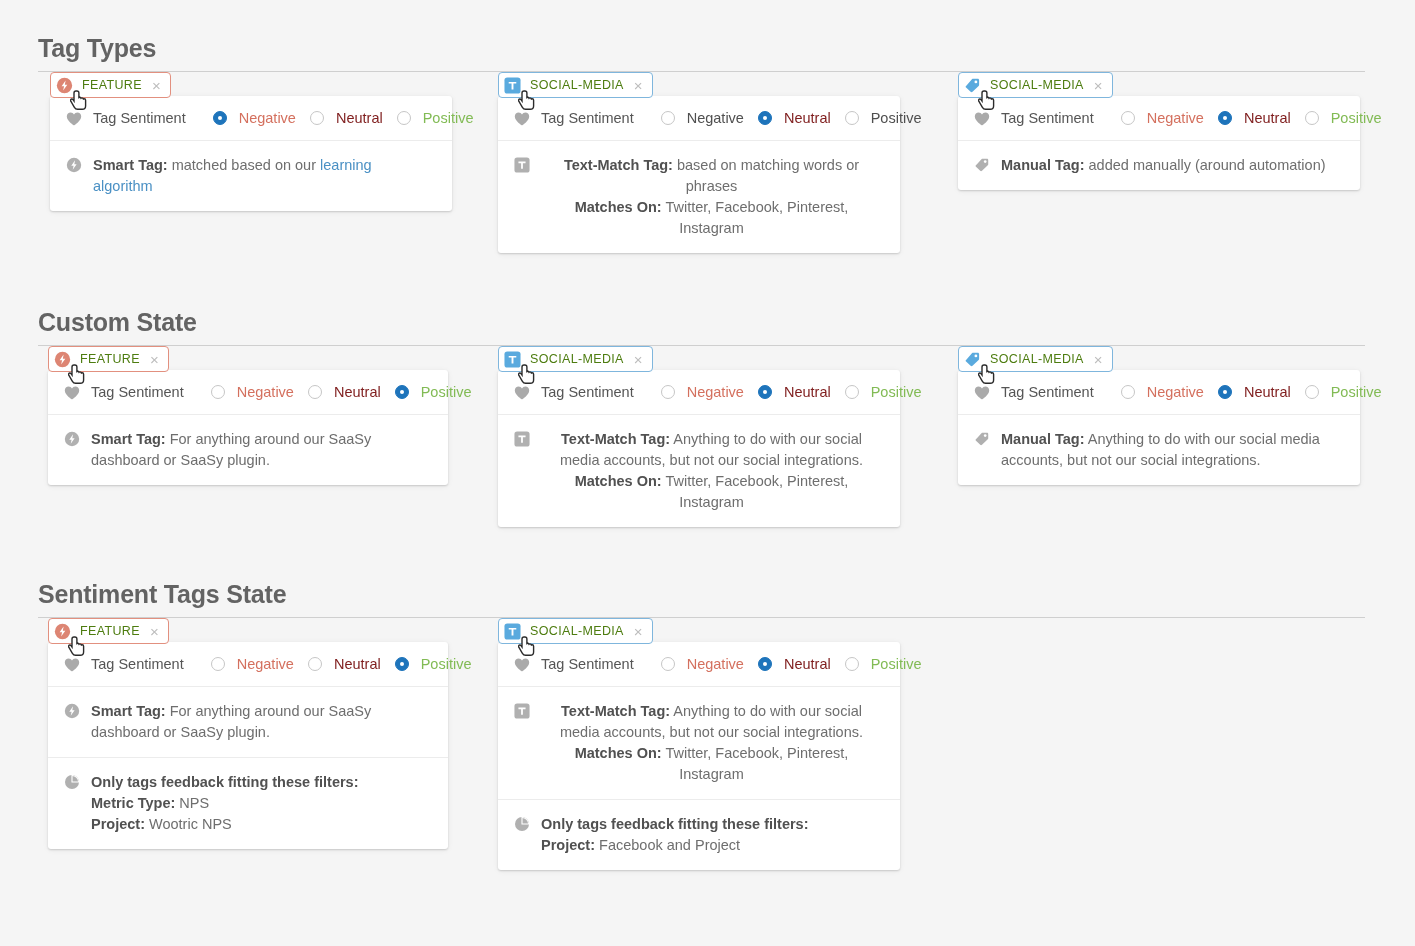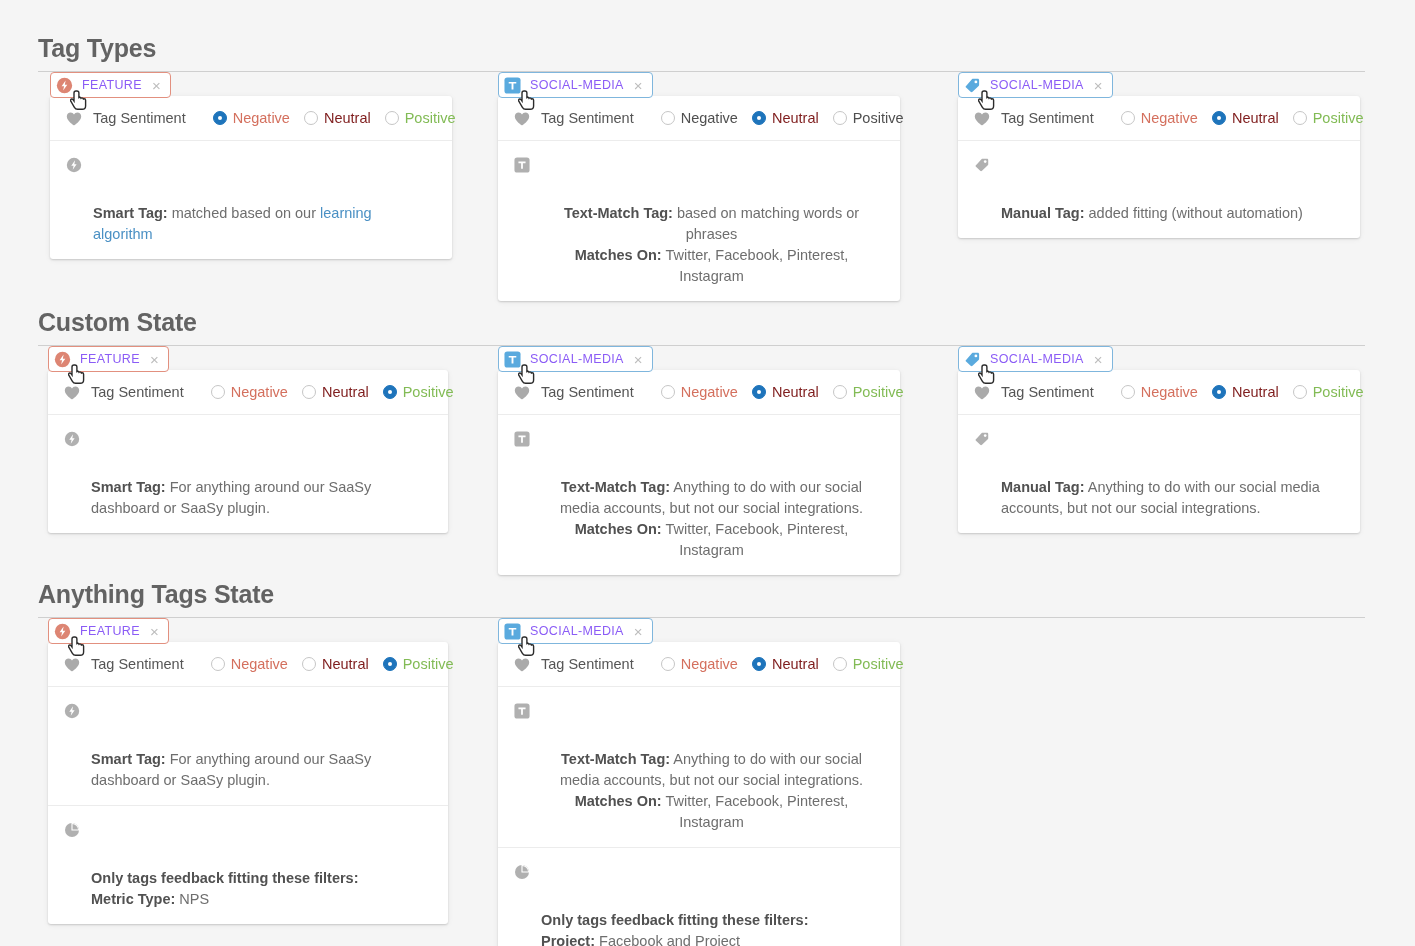--- a/index.html
+++ b/index.html
@@ -46,21 +46,21 @@
     border-radius: 4px;
     border: 1px solid #d7d7d7;
     position: relative;
     z-index: 3;
     white-space: nowrap;
   }
   .pill.red   { border-color: #e2907f; }
   .pill.blue  { border-color: #7fb6dd; }
   .pill-label {
     font-size: 12.5px;
-    color: #8b5cf6;
+    color: #4d7c0f;
     letter-spacing: 0.35px;
     text-align: right;
   }
   .pill-close {
     font-size: 15px;
     color: #bdbdbd;
     line-height: 1;
     margin-left: 1px;
     font-family: "Liberation Sans", sans-serif;
   }
@@ -107,21 +107,21 @@
   
   .sent-row { align-items: center; padding-top: 13px; padding-bottom: 13px; }
   .sent-label {
     font-size: 14.5px;
     font-weight: normal;
     color: #555555;
     margin-right: 16px;
     white-space: nowrap;
   }
   .radios { display: flex; align-items: center; gap: 14px; }
-  .radio { display: flex; align-items: center; gap: 6px; white-space: nowrap; }
+  .radio { display: flex; align-items: center; gap: 12px; white-space: nowrap; }
   .dot {
     width: 14px; height: 14px; border-radius: 50%;
     border: 1px solid #c6c6c6; background: #fff;
     flex: 0 0 14px; position: relative;
   }
   .dot.on {
     background: #1e74bb; border-color: #1e74bb;
   }
   .dot.on:after {
     content: "";
@@ -131,21 +131,21 @@
     border-radius: 50%;
     background: #ffffff;
   }
   .rtext { font-size: 14.5px; }
   .rtext.neg  { color: #d4705e; }
   .rtext.neu  { color: #7f1d1d; }
   .rtext.pos  { color: #82bb55; }
   .rtext.plain { color: #4f4f4f; }
 
   
-  .body-text { font-size: 14.5px; line-height: 21px; color: #6e6e6e; margin-top: 48px; }
+  .body-text { font-size: 14.5px; line-height: 21px; color: #6e6e6e; }
   .body-text b { color: #515151; font-weight: bold; }
   .body-text .link { color: #4a90c4; }
   .sub-line { display: block; text-align: center; }
   .indent { padding-left: 0; }
 
   
   .filt-line { display: block; }
 </style>
 </head>
 <body>
@@ -304,21 +304,21 @@
             </div>
           </div>
           <div class="card-row">
             <span class="row-icon">
               <svg viewBox="0 0 18 18" width="16" height="16">
                   <path d="M2.2 9.4 L8.4 2.4 C8.8 2 9.2 1.9 9.7 1.9 L14.6 1.9 C15.4 1.9 16 2.5 16 3.3 L16 8.1 C16 8.6 15.9 9 15.5 9.4 L9 15.6 C8.4 16.2 7.5 16.2 7 15.6 L2.2 11 C1.6 10.5 1.6 9.9 2.2 9.4 Z" fill="#b0b0b0"></path>
                   <circle cx="12.6" cy="5.2" r="1.5" fill="#ffffff"></circle>
                 </svg>
             </span>
             <div class="body-text">
-              <b>Manual Tag:</b><span> added fitting (without automation)</span>
+              <b>Manual Tag:</b><span> added manually (around automation)</span>
             </div>
           </div>
         </div>
       </div>
 
     </div>
   </div>
 
   <div class="section" style="left:38px; top:308px; width:1340px;">
     <h2 class="section-title">Custom State</h2>
@@ -482,21 +482,21 @@
               <b>Manual Tag:</b><span> Anything to do with our social media accounts, but not our social integrations.</span>
             </div>
           </div>
         </div>
       </div>
 
     </div>
   </div>
 
   <div class="section" style="left:38px; top:580px; width:1340px;">
-    <h2 class="section-title">Anything Tags State</h2>
+    <h2 class="section-title">Sentiment Tags State</h2>
     <div class="section-rule"></div>
     <div class="cols" style="height:290px;">
 
       <div class="col" style="left:10px; width:400px;">
         <div class="pill red">
           <span class="pic">
             <svg viewBox="0 0 20 20" width="17" height="17">
                 <circle cx="10" cy="10" r="9" fill="#dd8573"></circle>
                 <path d="M11.3 4.2 L6.6 10.9 L9.5 10.9 L8.4 15.8 L13.3 9.1 L10.4 9.1 Z" fill="#fff"></path>
               </svg>
@@ -548,20 +548,21 @@
               <svg viewBox="0 0 16 16" width="16" height="16">
                   <circle cx="8" cy="8" r="7" fill="#b0b0b0"></circle>
                   <path d="M8 8 L8 1 A7 7 0 0 1 15 8 Z" fill="#ffffff"></path>
                   <path d="M8 8 L8 1.9 A6.1 6.1 0 0 1 14.1 8 Z" fill="#b0b0b0"></path>
                   <path d="M8 1 L8 8 L15 8" stroke="#ffffff" stroke-width="1.1" fill="none"></path>
                 </svg>
             </span>
             <div class="body-text">
               <span class="filt-line"><b>Only tags feedback fitting these filters:</b></span>
               <span class="filt-line"><b>Metric Type:</b><span> NPS</span></span>
+              <span class="filt-line"><b>Project:</b><span> Wootric NPS</span></span>
             </div>
           </div>
         </div>
       </div>
 
       <div class="col" style="left:460px; width:402px;">
         <div class="pill blue">
           <span class="pic">
             <svg viewBox="0 0 18 18" width="17" height="17">
                 <rect x="0.5" y="0.5" width="17" height="17" rx="3" fill="#5aaade"></rect>

